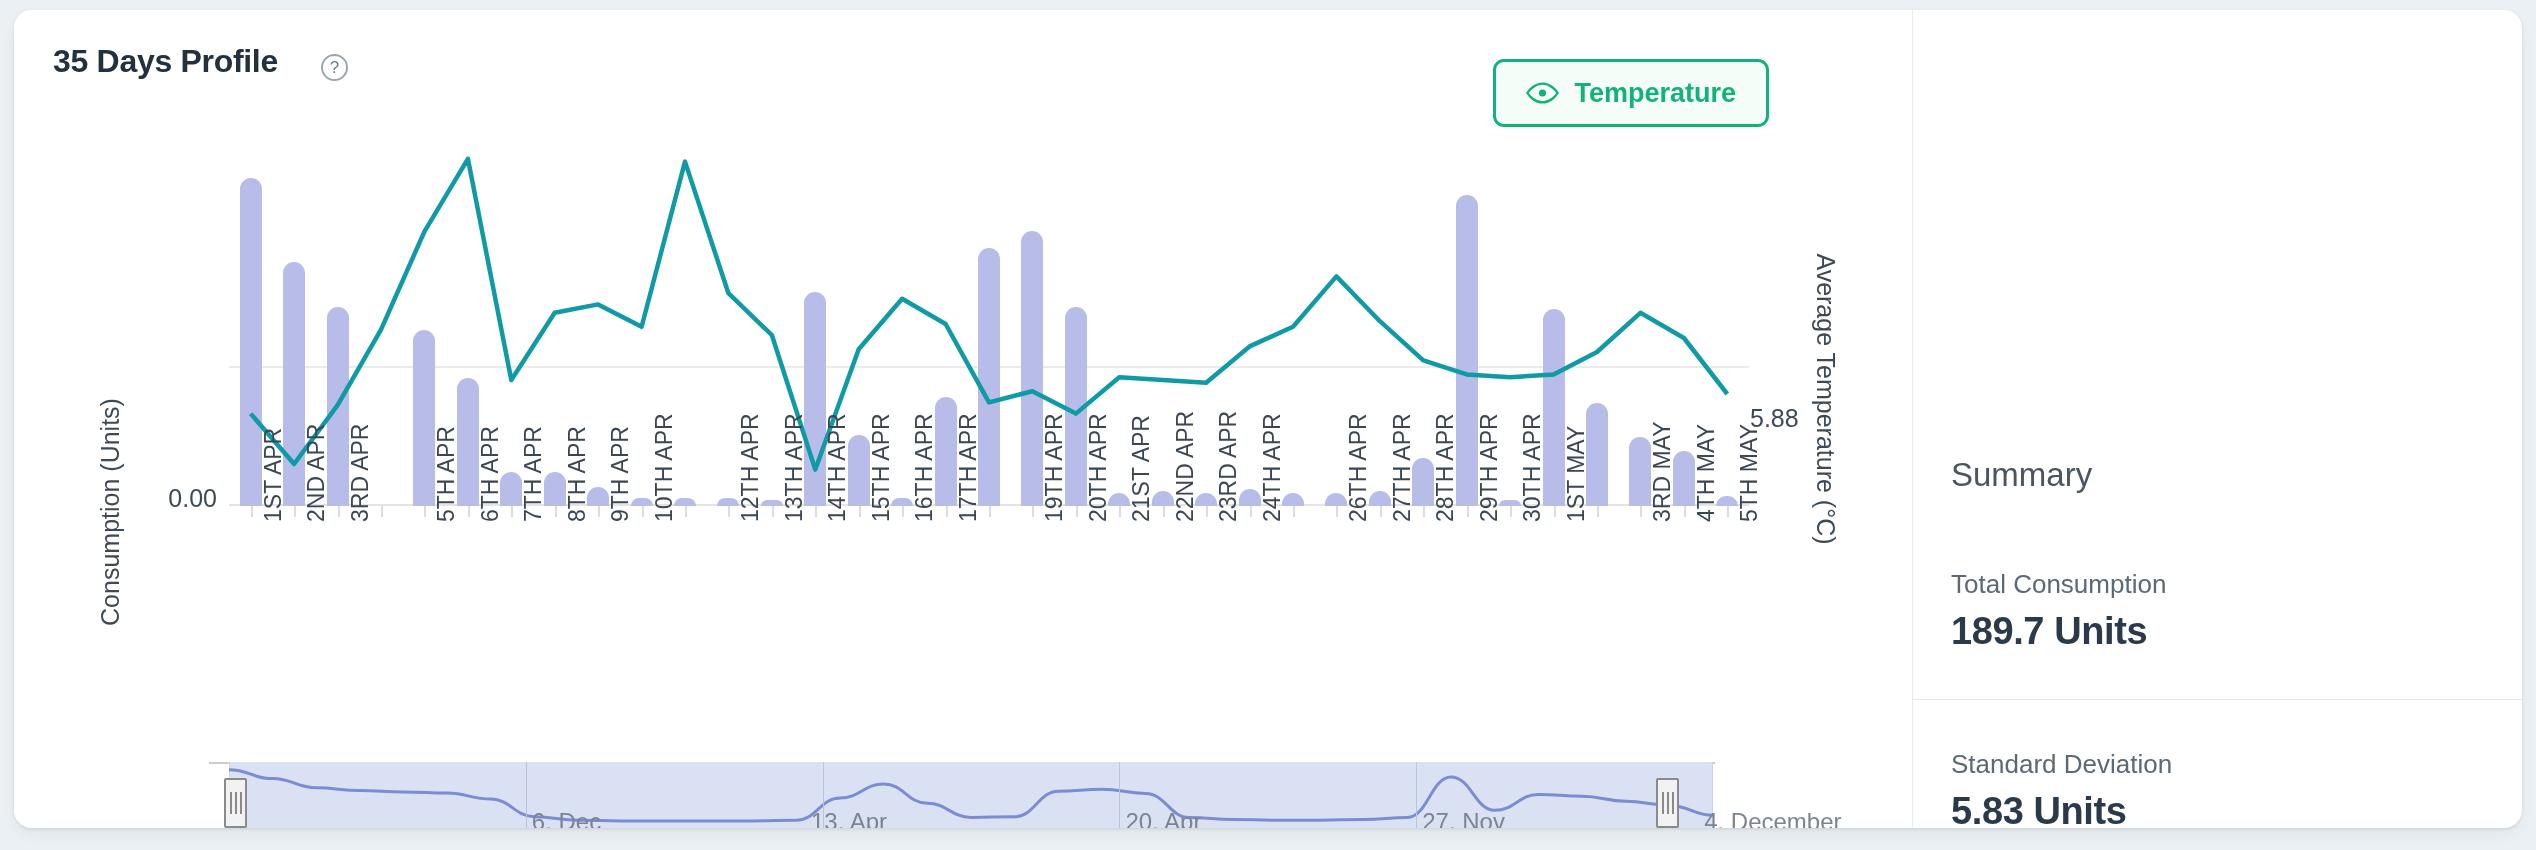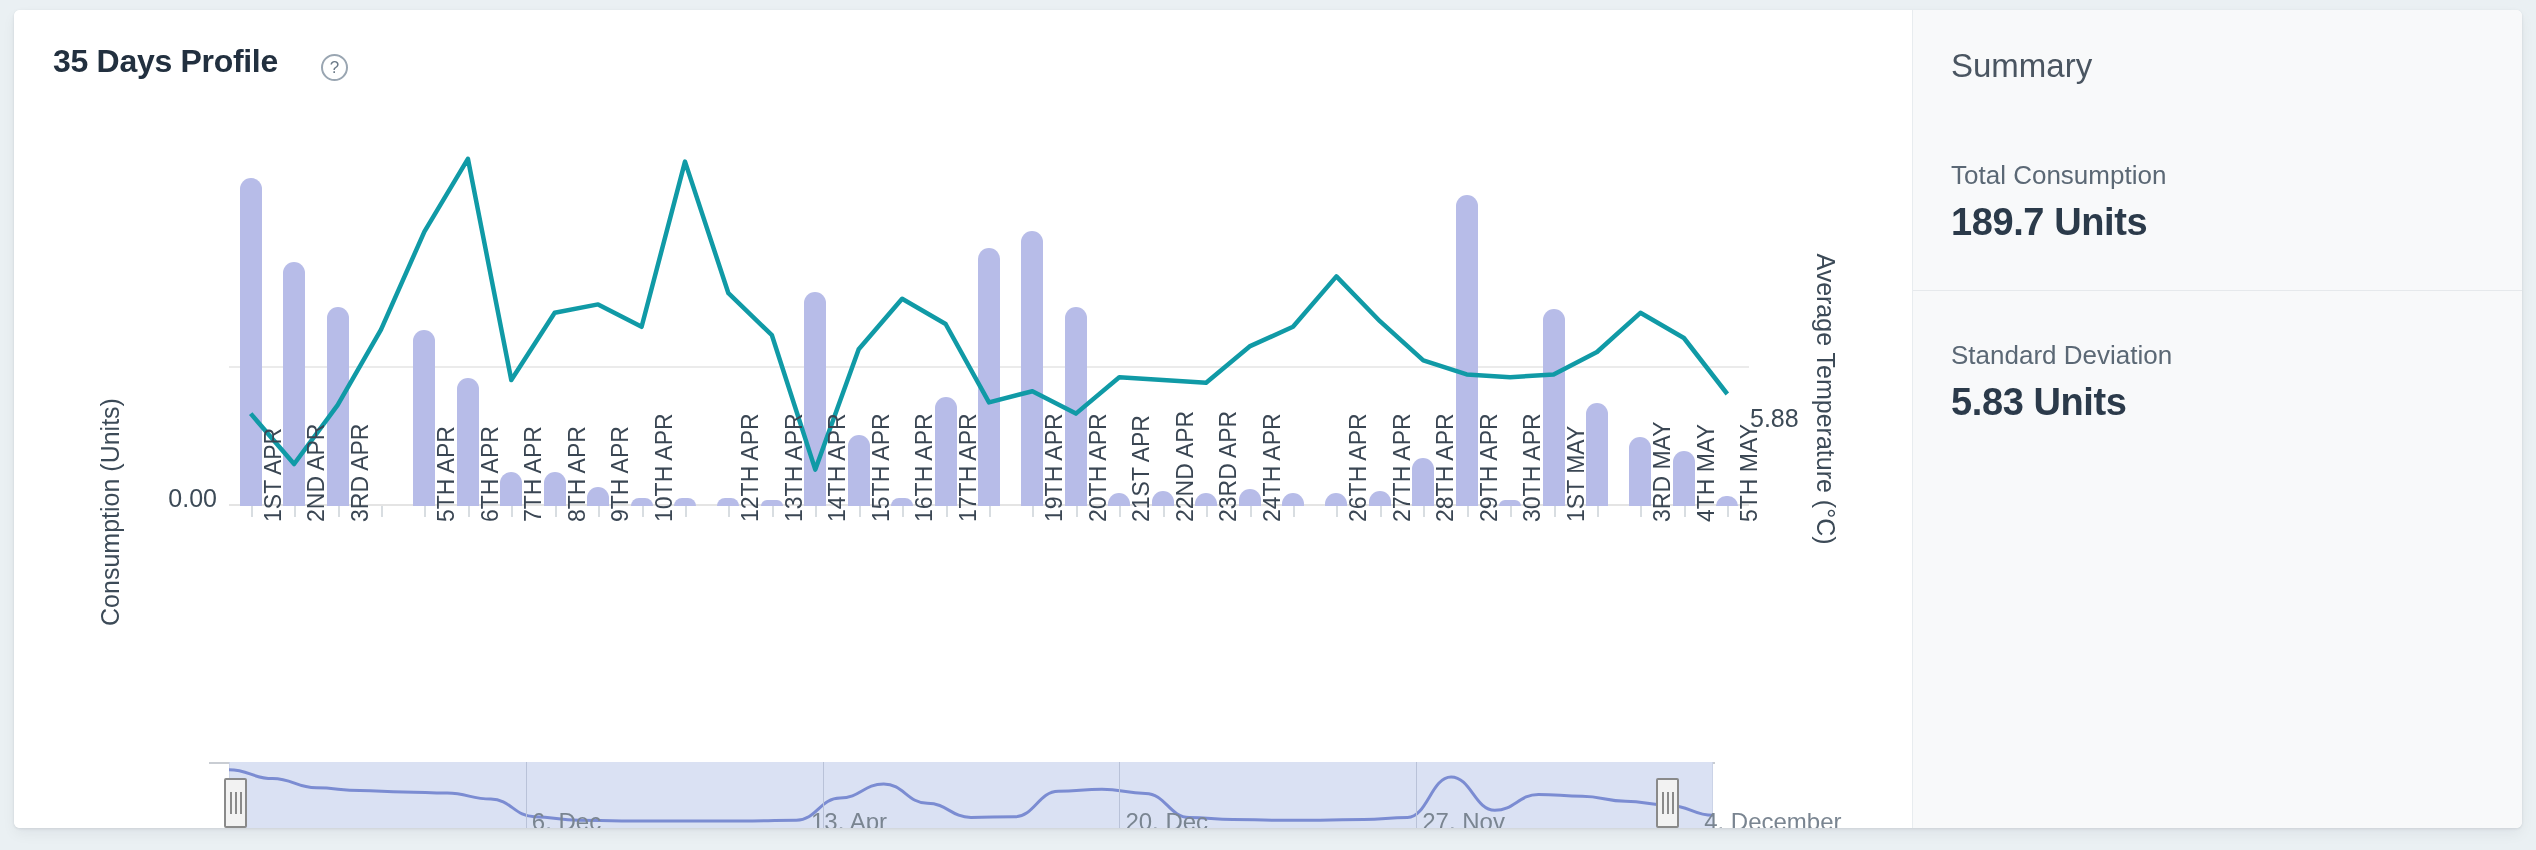--- a/index.html
+++ b/index.html
@@ -11,24 +11,25 @@
   }
   #root {
     position: relative;
     width: 2536px; height: 850px;
     padding: 10px 14px 18px 14px;
   }
   .card {
     position: relative;
     width: 2508px; height: 818px;
     background: #ffffff;
-    border-radius: 6px;
+    border-radius: 18px;
     box-shadow: 0 1px 3px rgba(16,24,40,0.10), 0 6px 14px rgba(16,24,40,0.05);
     display: flex;
     overflow: hidden;
+    align-items: center;
   }
   
   .chart-panel {
     position: relative;
     width: 1899px;
     height: 100%;
     background: #fff;
     border-right: 1px solid #e8ecef;
   }
   .panel-head {
@@ -245,20 +246,27 @@
 
 <div id="root">
   <div class="card">
 
     <div class="chart-panel">
 
       <div class="panel-head">
         <div class="panel-title">35 Days Profile</div>
         <div class="help-icon">?</div>
 
+        <div class="temp-btn">
+          <svg class="eye" viewBox="0 0 24 16">
+            <path d="M12 1.2C6.4 1.2 2.2 6 1 8c1.2 2 5.4 6.8 11 6.8S21.8 10 23 8c-1.2-2-5.4-6.8-11-6.8z" fill="none" stroke="#13b17c" stroke-width="1.7"></path>
+            <circle cx="12" cy="8" r="2.6" fill="#13b17c"></circle>
+          </svg>
+          <span class="lbl">Temperature</span>
+        </div>
       </div>
 
       <div class="plot">
 
         <div class="y-axis-title">Consumption (Units)</div>
         <div class="y2-axis-title">Average Temperature (°C)</div>
         <div class="y-tick-left">0.00</div>
         <div class="y-tick-right">5.88</div>
 
         <div class="plot-area">
@@ -384,21 +392,21 @@
             </svg>
           <div id="navTicks">
               <div class="nav-tick" style="left: 296.8px;"></div>
               <div class="nav-tick" style="left: 593.6px;"></div>
               <div class="nav-tick" style="left: 890.4px;"></div>
               <div class="nav-tick" style="left: 1187.2px;"></div>
             </div>
           <div id="navLabels">
               <div class="nav-label" style="left: 302.8px;">6. Dec</div>
               <div class="nav-label" style="left: 582px;">13. Apr</div>
-              <div class="nav-label" style="left: 896.4px;">20. Dec</div>
+              <div class="nav-label" style="left: 896.4px;">20. Apr</div>
               <div class="nav-label" style="left: 1193.2px;">27. Nov</div>
               <div class="nav-label" style="left: 1475.16px;">4. December</div>
             </div>
           <div class="handle" id="handleL" style="left: -4.58px;">
               <i></i>
               <i></i>
               <i></i>
             </div>
           <div class="handle" id="handleR" style="left: 1427.48px;">
               <i></i>

